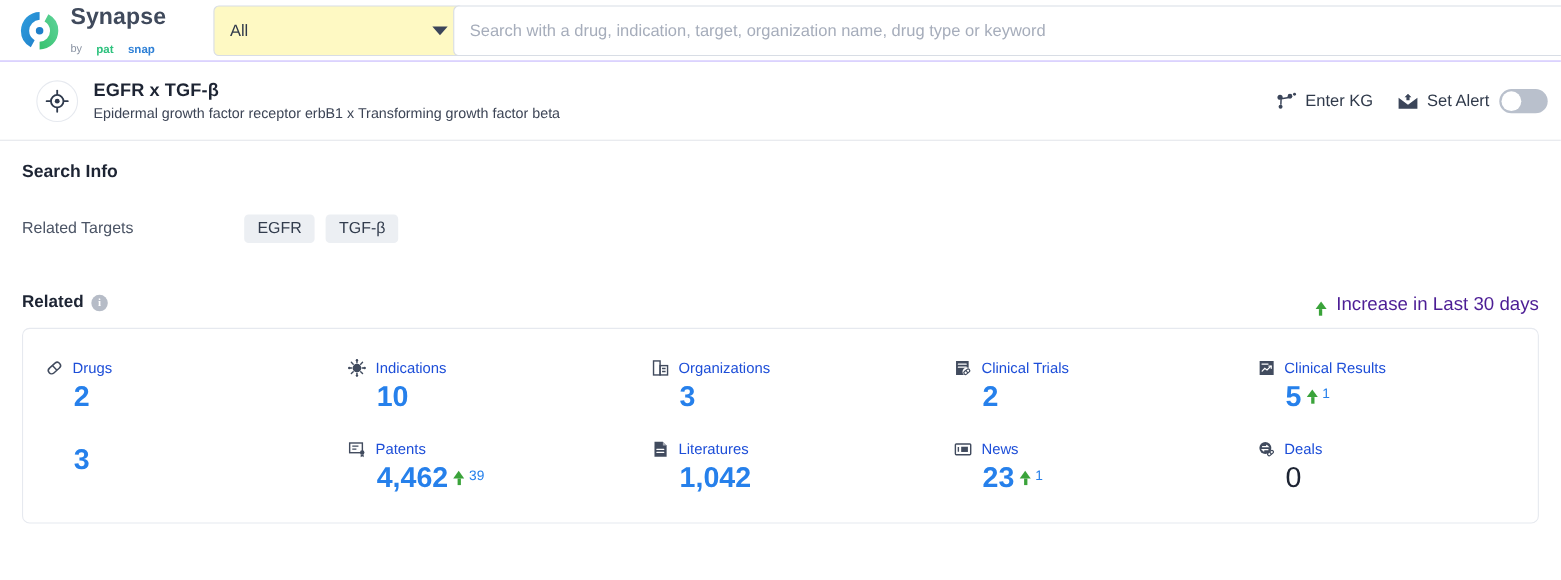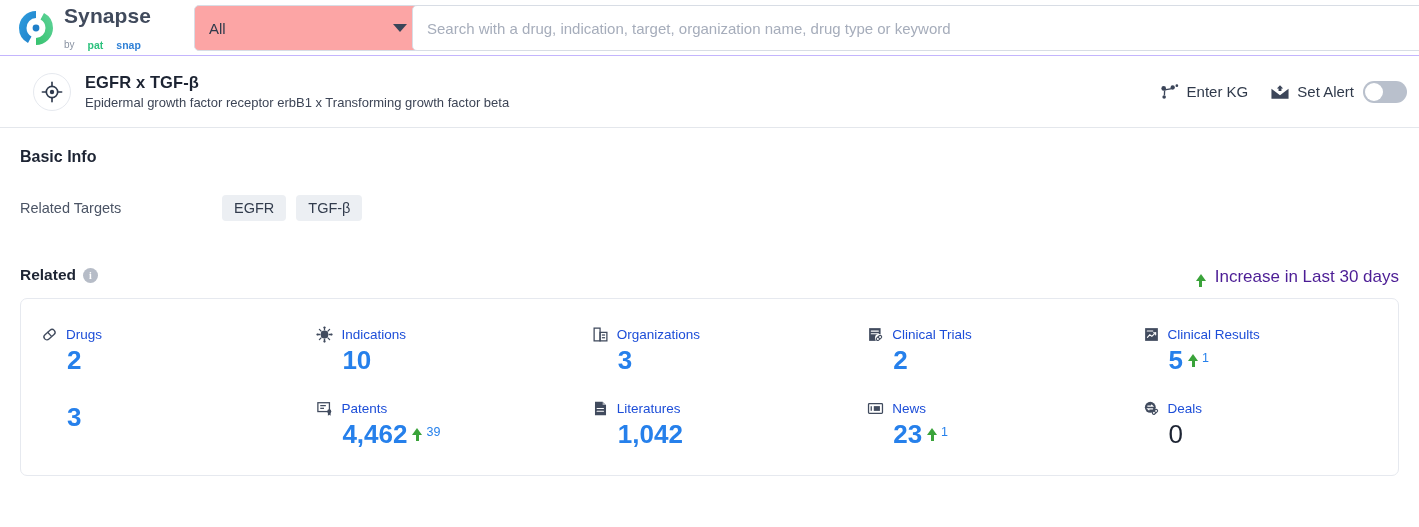--- a/index.html
+++ b/index.html
@@ -35,21 +35,21 @@
     display: flex; gap: 13px;
   }
   .logo-sub .by { color: #8a93a3; font-weight: 400; font-size: 10px; }
   .logo-sub .pat { color: #2ec27e; }
   .logo-sub .snap { color: #2f80d6; }
 
   .select-box {
     position: absolute; left: 194px; top: 5px;
     width: 228px; height: 46px;
     border: 1px solid #d8dde5; border-radius: 5px;
-    background: #fca5a5;
+    background: #fef9c3;
     display: flex; align-items: center;
     padding: 0 14px;
     cursor: pointer;
   }
   .select-value { font-size: 15px; color: #303a4b; flex: 1; }
   .caret {
     width: 0; height: 0;
     border-left: 7px solid transparent;
     border-right: 7px solid transparent;
     border-top: 8px solid #3b4559;
@@ -290,21 +290,21 @@
       <span class="action-label">Set Alert</span>
       <span class="toggle">
         <span class="knob"></span>
       </span>
     </div>
   </div>
 </div>
 
 <div class="content">
 
-  <div class="section-title">Basic Info</div>
+  <div class="section-title">Search Info</div>
 
   <div class="info-row">
     <span class="info-label">Related Targets</span>
     <span class="chips">
       <span class="chip">EGFR</span>
       <span class="chip">TGF-β</span>
     </span>
   </div>
 
   <div class="related-head">

